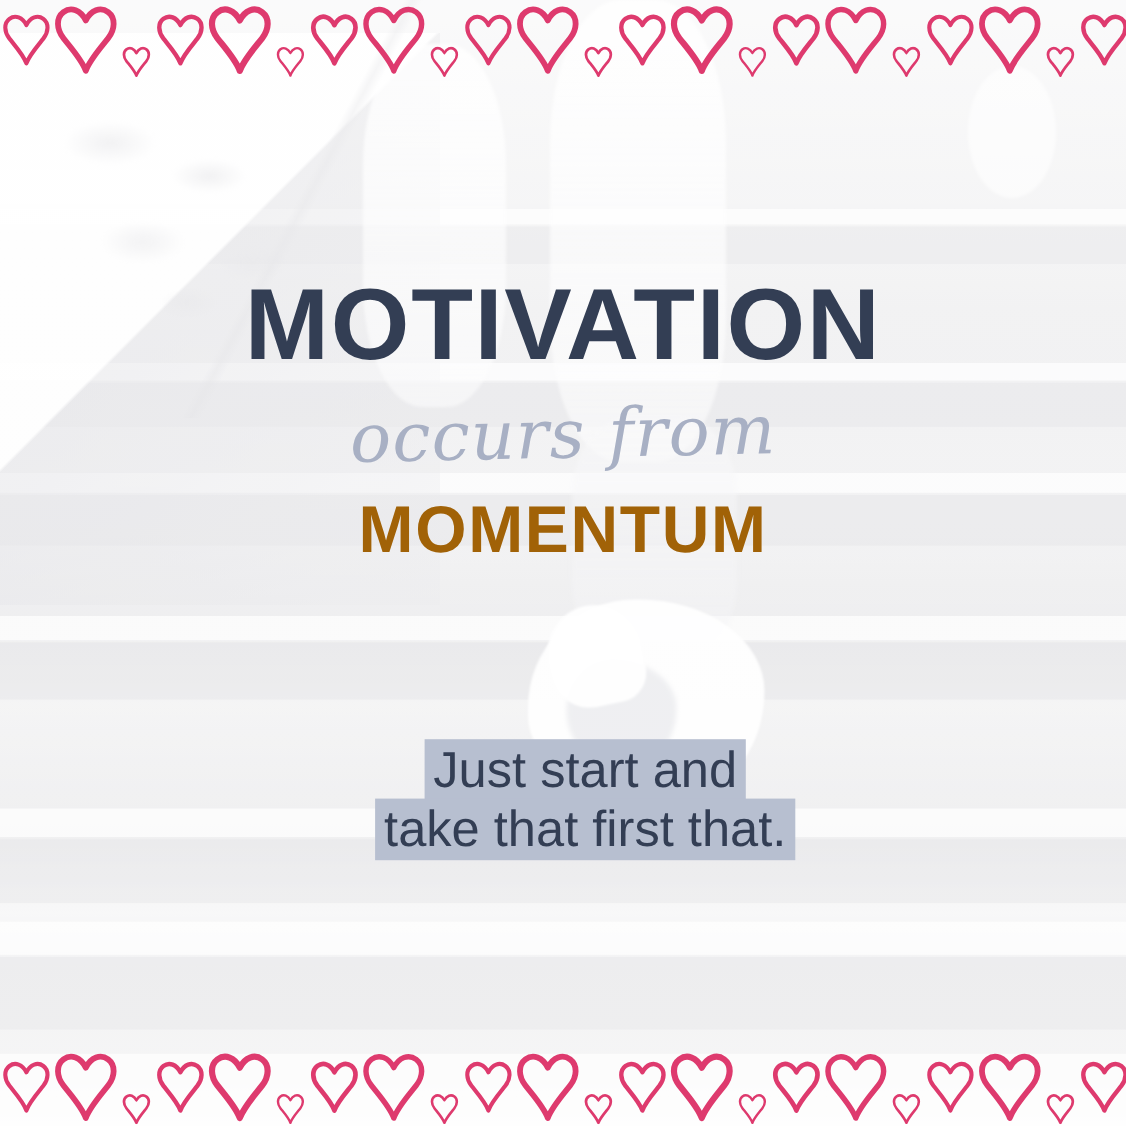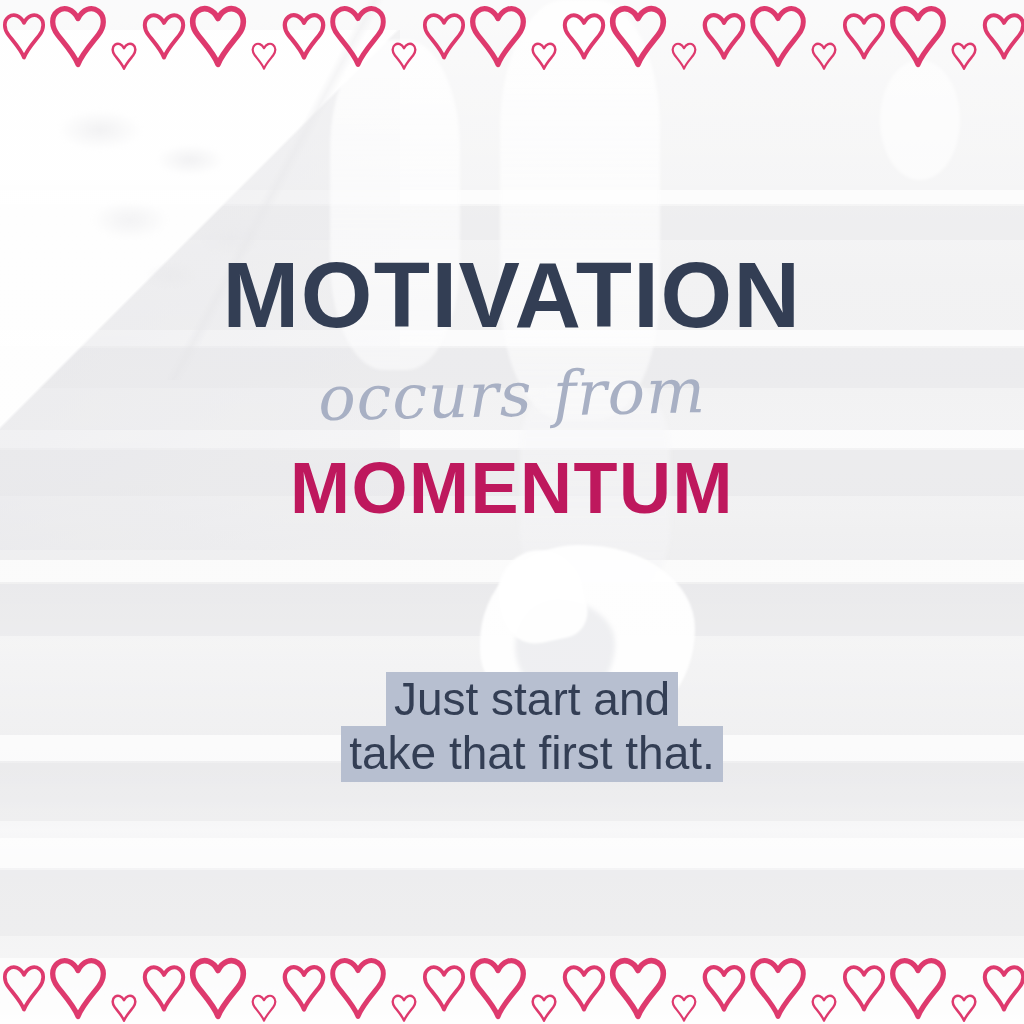--- a/index.html
+++ b/index.html
@@ -236,24 +236,24 @@
   }
 
   .headline2 {
     position: absolute;
     top: 452px;
     left: 0;
     right: 0;
     text-align: center;
     font-family: "Liberation Sans", sans-serif;
     font-weight: bold;
-    font-size: 72px;
+    font-size: 60px;
     line-height: 1;
     letter-spacing: 1.5px;
-    color: #be185d;
+    color: #a16207;
   }
 
   .subtitle {
     position: absolute;
     top: 672px;
     left: 0;
     right: 0;
     text-align: center;
     font-family: "Liberation Sans", sans-serif;
     font-weight: normal;

